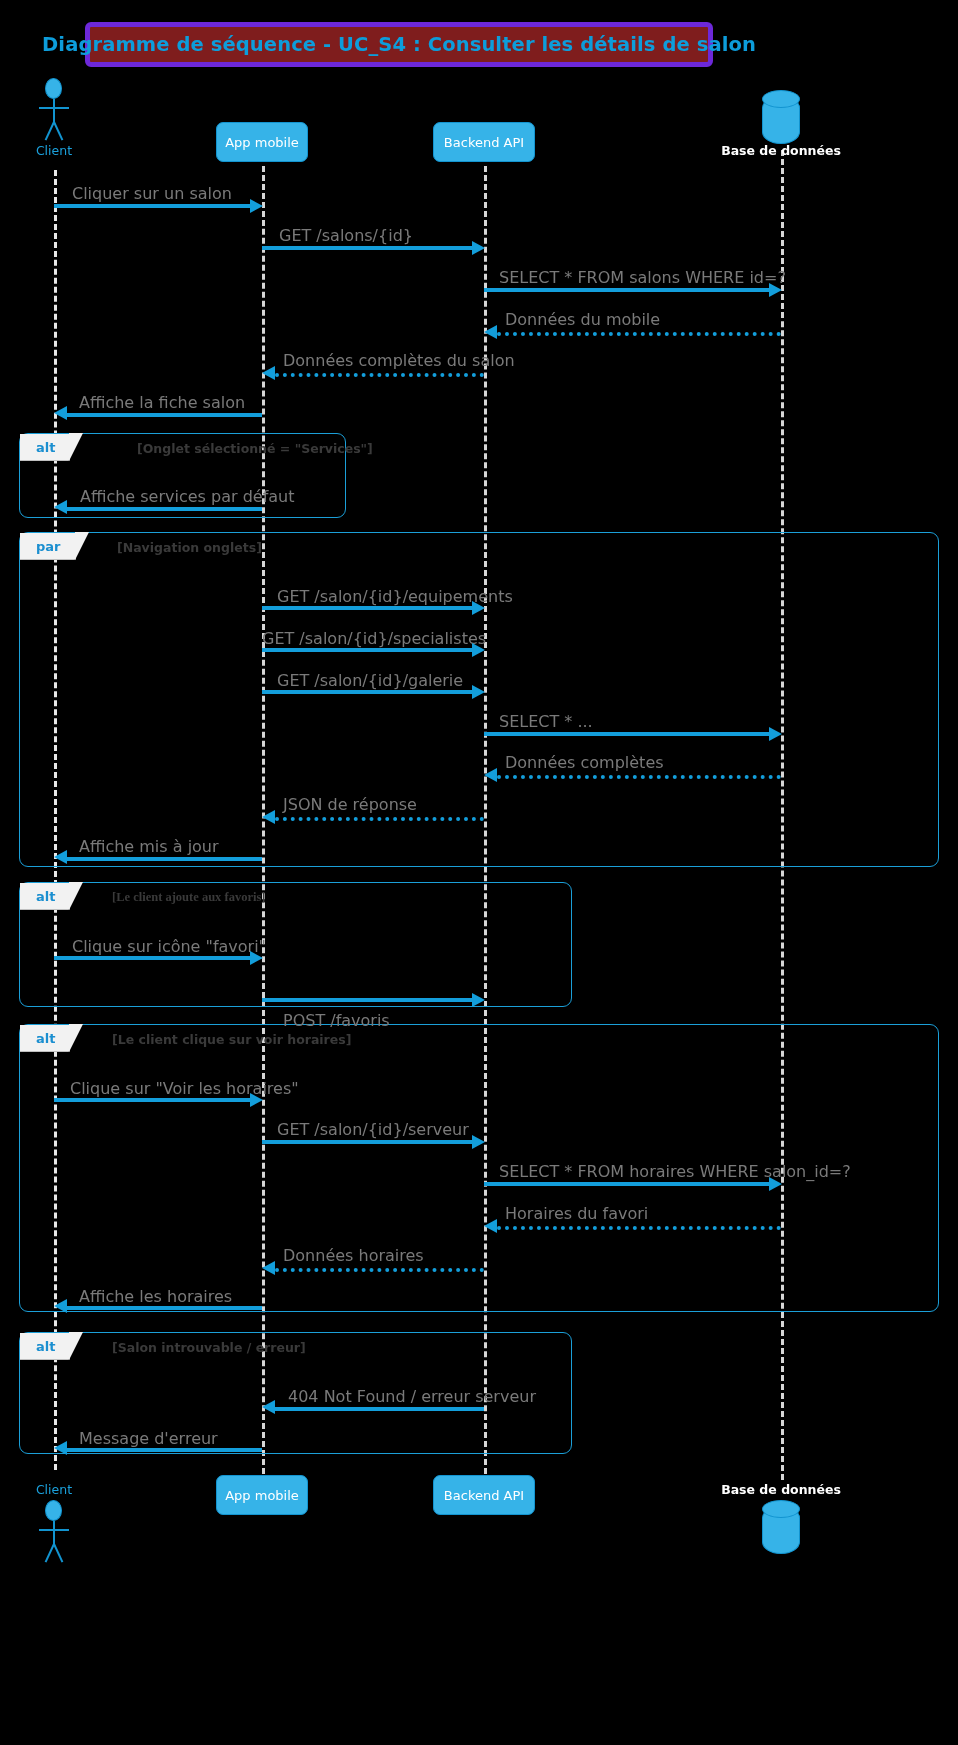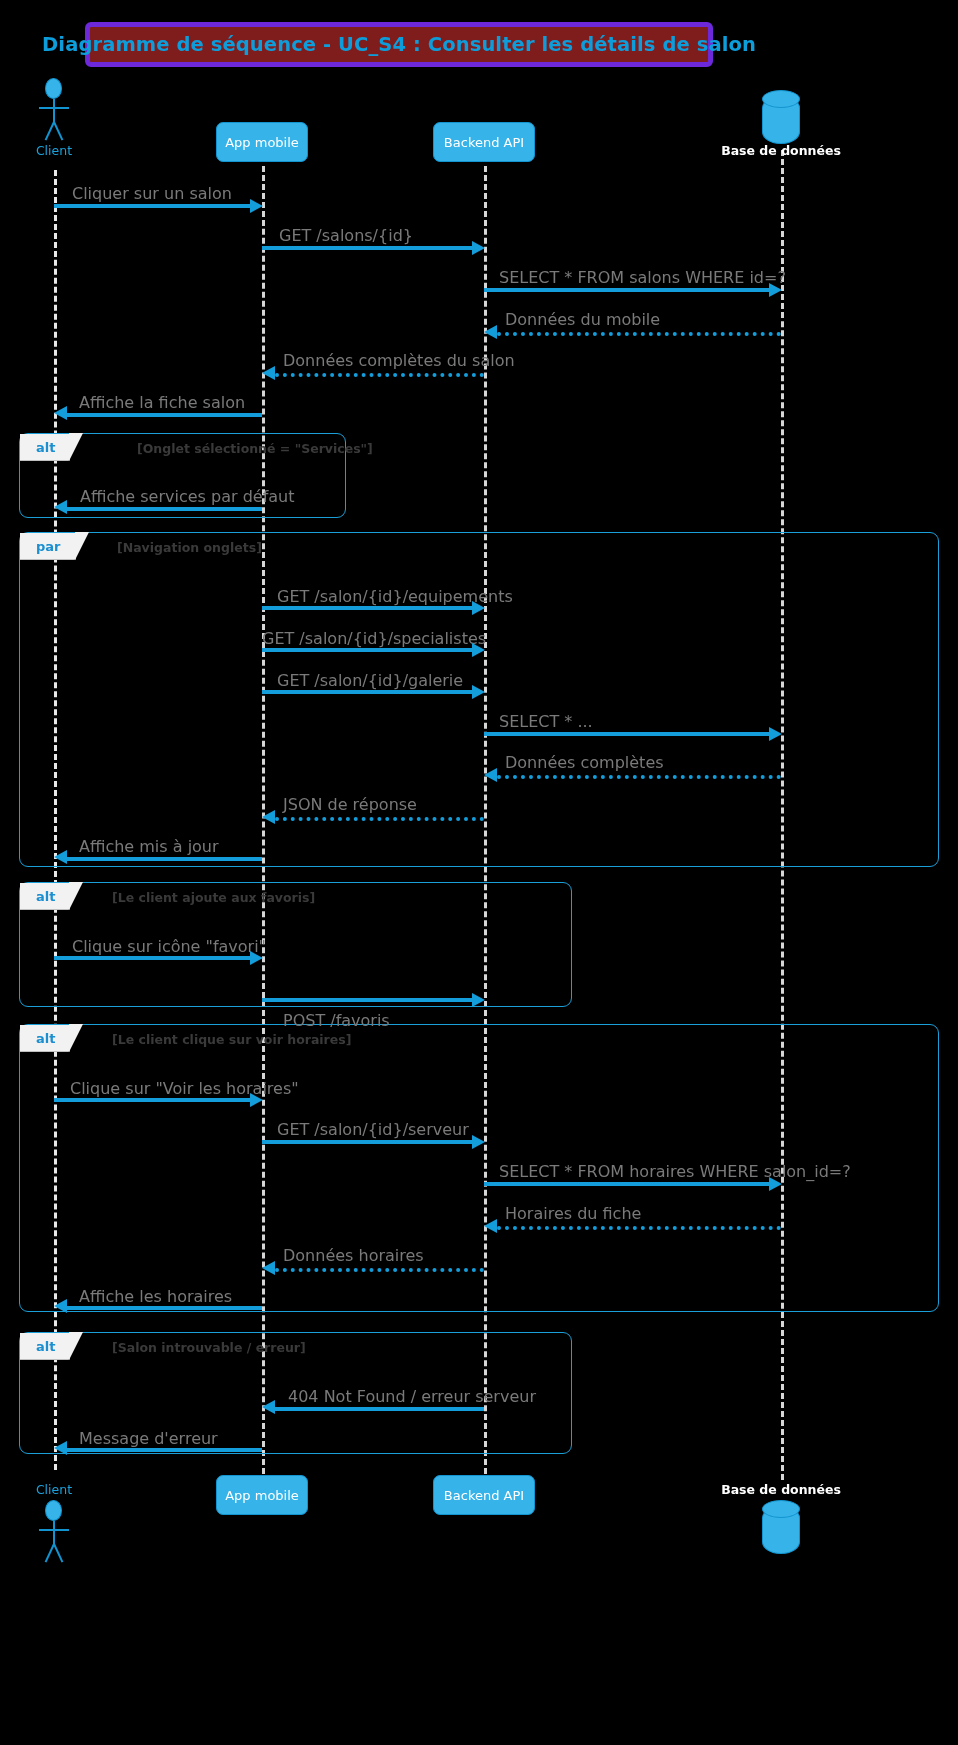--- a/index.html
+++ b/index.html
@@ -261,21 +261,21 @@
   <div class="frag-tab" style="left:20px; top:533px;text-align:center;">
     <span class="frag-kw">par</span>
   </div>
   <div class="frag-cond" style="left:117px; top:540px;">[Navigation onglets]</div>
 
   
   <div class="frag" style="left:19px; top:882px; width:553px; height:125px;"></div>
   <div class="frag-tab" style="left:20px; top:883px;">
     <span class="frag-kw">alt</span>
   </div>
-  <div class="frag-cond" style="left:112px; top:890px;">[Le client ajoute aux favoris]</div>
+  <div class="frag-cond" style="left:112px; top:890px;font-family:Liberation Serif, serif;">[Le client ajoute aux favoris]</div>
 
   
   <div class="frag" style="left:19px; top:1024px; width:920px; height:288px;"></div>
   <div class="frag-tab" style="left:20px; top:1025px;">
     <span class="frag-kw">alt</span>
   </div>
   <div class="frag-cond" style="left:112px; top:1032px;">[Le client clique sur voir horaires]</div>
 
   
   <div class="frag" style="left:19px; top:1332px; width:553px; height:122px;"></div>
@@ -375,21 +375,21 @@
   <div class="msg-label" style="left:277px; top:1120px;">GET /salon/{id}/serveur</div>
   <div class="msg" style="left:262px; top:1140px; width:210px;"></div>
   <div class="arrowhead right" style="left:472px; top:1135px;"></div>
 
   
   <div class="msg-label" style="left:499px; top:1162px;">SELECT * FROM horaires WHERE salon_id=?</div>
   <div class="msg" style="left:484px; top:1182px; width:285px;"></div>
   <div class="arrowhead right" style="left:769px; top:1177px;"></div>
 
    API : Horaires du salon --&gt;
-  <div class="msg-label" style="left:505px; top:1204px;">Horaires du fiche</div>
+  <div class="msg-label" style="left:505px; top:1204px;">Horaires du favori</div>
   <div class="msg dotted" style="left:497px; top:1226px; width:284px;"></div>
   <div class="arrowhead left" style="left:484px; top:1219px;"></div>
 
    App : Données horaires --&gt;
   <div class="msg-label" style="left:283px; top:1246px;">Données horaires</div>
   <div class="msg dotted" style="left:275px; top:1268px; width:209px;"></div>
   <div class="arrowhead left" style="left:262px; top:1261px;"></div>
 
   
   <div class="msg-label" style="left:79px; top:1287px;">Affiche les horaires</div>

